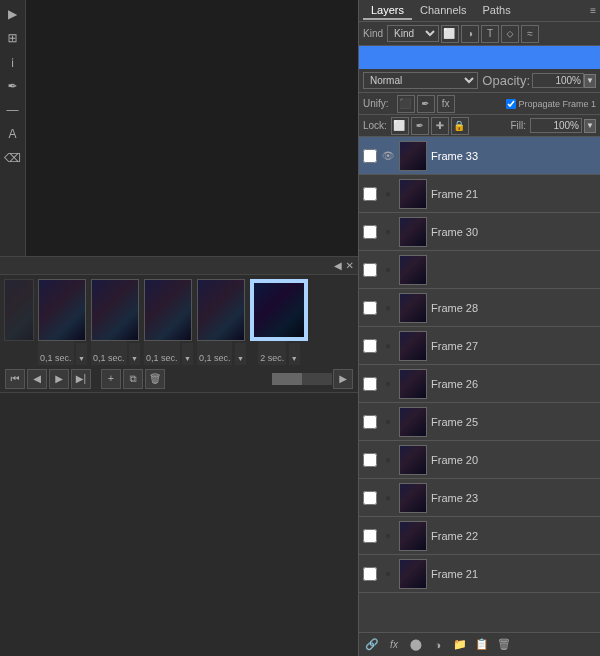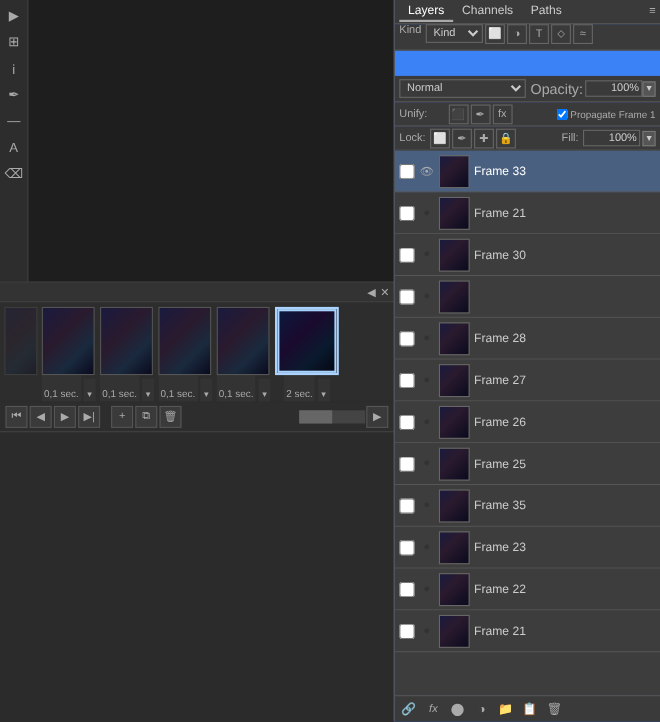--- a/index.html
+++ b/index.html
@@ -157,21 +157,21 @@
 
     .panel-menu-icon {
       margin-left: auto;
       cursor: pointer;
       color: #aaa;
       font-size: 10px;
     }
 
     .layer-kind-row {
       display: flex;
-      align-items: flex-start;
+      align-items: center;
       height: 24px;
       padding: 0 4px;
       background: #3a3a3a;
       border-bottom: 1px solid #555;
       flex-shrink: 0;
       gap: 2px;
     }
 
     .kind-label {
       font-size: 10px;
@@ -246,21 +246,21 @@
       padding: 0 4px;
       background: #3a3a3a;
       border-bottom: 1px solid #555;
       flex-shrink: 0;
       gap: 2px;
     }
 
     .unify-label {
       font-size: 10px;
       color: #aaa;
-      margin-right: 17px;
+      margin-right: 6px;
     }
 
     .lock-row {
       display: flex;
       align-items: center;
       height: 22px;
       padding: 0 4px;
       background: #3a3a3a;
       border-bottom: 1px solid #555;
       flex-shrink: 0;
@@ -628,21 +628,21 @@
       </div>
       <span class="layer-name">Frame 25</span>
     </div>
 
     <div class="layer-item">
       <input type="checkbox" class="layer-checkbox" style="">
       <div class="layer-eye" style="color:#333;">●</div>
       <div class="layer-thumb">
         <div class="layer-thumb-inner"></div>
       </div>
-      <span class="layer-name">Frame 35</span>
+      <span class="layer-name">Frame 20</span>
     </div>
 
     <div class="layer-item">
       <input type="checkbox" class="layer-checkbox" style="">
       <div class="layer-eye" style="color:#333;">●</div>
       <div class="layer-thumb">
         <div class="layer-thumb-inner"></div>
       </div>
       <span class="layer-name">Frame 23</span>
     </div>

